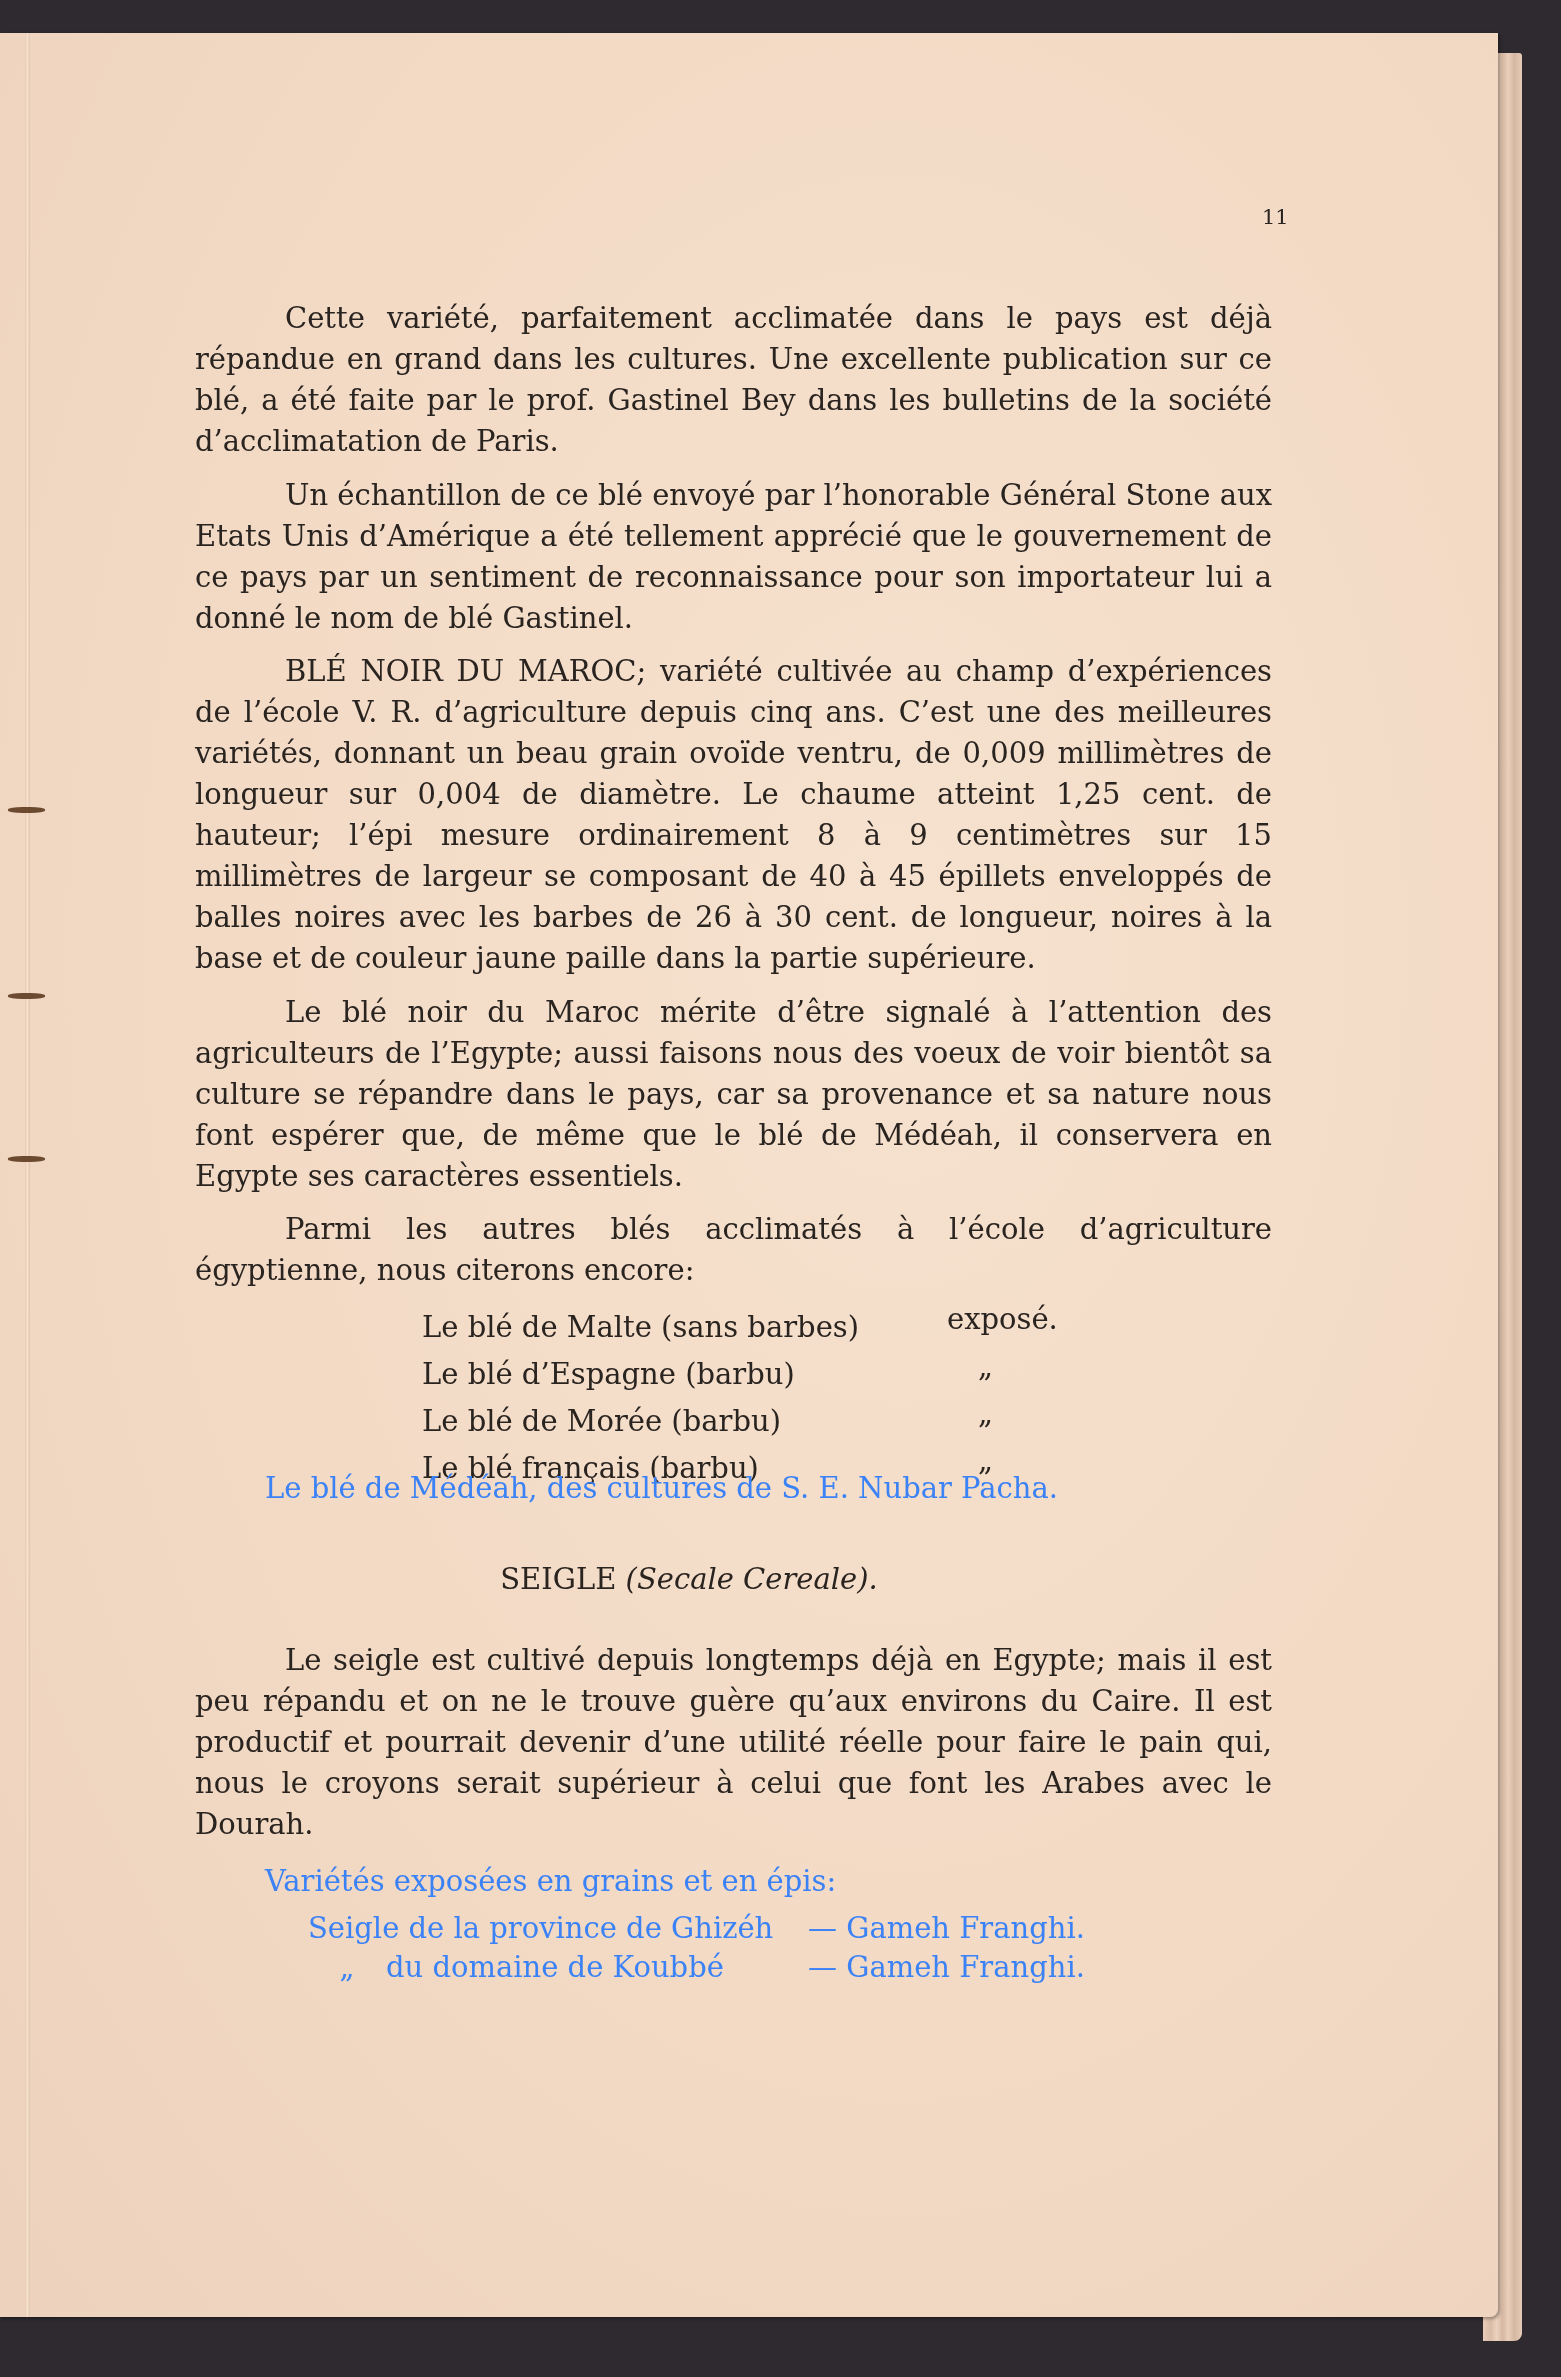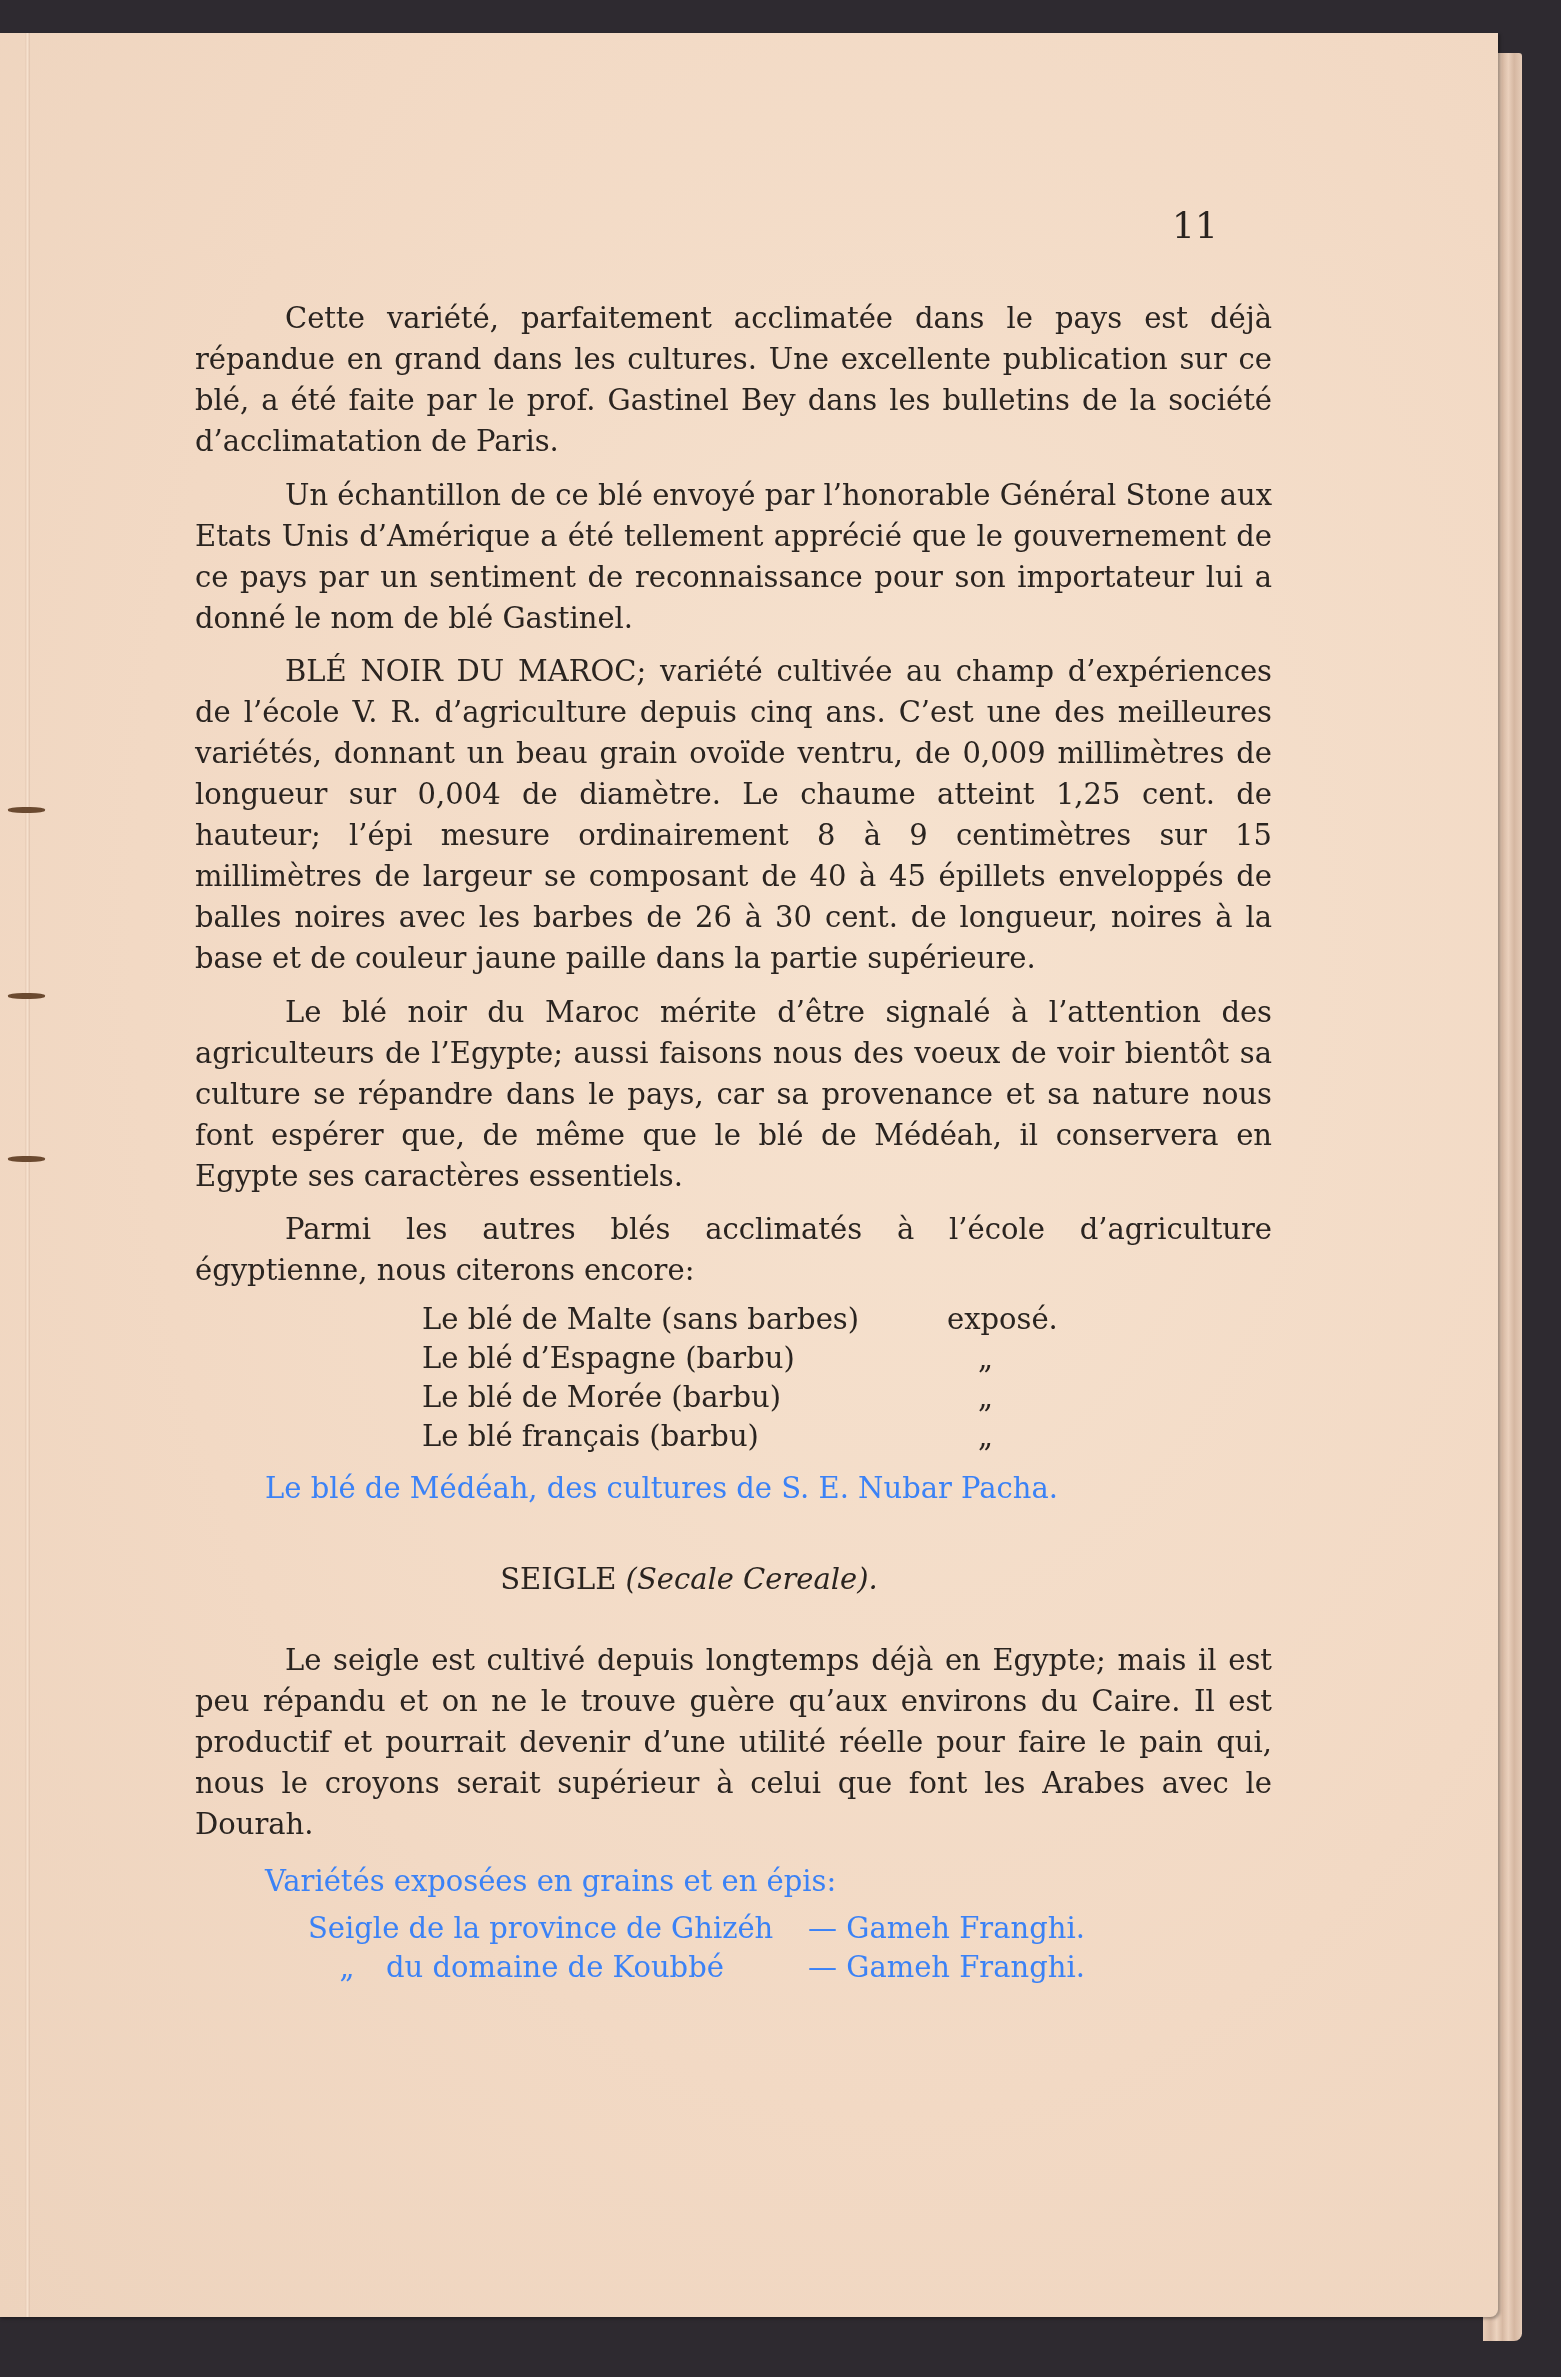--- a/index.html
+++ b/index.html
@@ -23,35 +23,35 @@
   }
   .gutter-fold {
     position: absolute; left: 25px; top: 33px; width: 4.7px; height: 2284px;
     background: linear-gradient(90deg, #e7cbb5, #f6e1ce, #e0c3ad);
   }
   .stitch {
     position: absolute; left: 7.8px; width: 37px; height: 6.2px;
     background: #6b4a30; border-radius: 40%;
   }
   .page-number {
-    position: absolute; left: 1172px; top: 205px;
-    font-size: 36px; color: #2a2420;
+    position: absolute; left: 1262px; top: 205px;
+    font-size: 21px; color: #2a2420;
   }
   .text {
     position: absolute; left: 195px; width: 1077px;
     font-size: 29px; line-height: 41px; color: #2a2420;
     text-align: justify;
   }
   .para { margin: 0; text-indent: 90px; }
   .para.gap { margin-top: 12.5px; }
   .list {
     position: absolute; left: 422px; font-size: 29px; line-height: 39px; color: #2a2420;
   }
   .list-row { display: flex; }
-  .list-row .name { width: 492px; }
+  .list-row .name { width: 492px; margin-top: 8px; }
   .list-row .val { width: 172px; margin-left: 33px; }
   .heading {
     position: absolute; left: 0; width: 1378px; top: 1562px; text-align: center;
     font-size: 29px; color: #2a2420;
   }
   .heading i { font-style: italic; }
   .single {
     position: absolute; font-size: 29px; line-height: 39px; color: #3b82f6;
   }
   .rye-row { display: flex; align-items: flex-end; }

